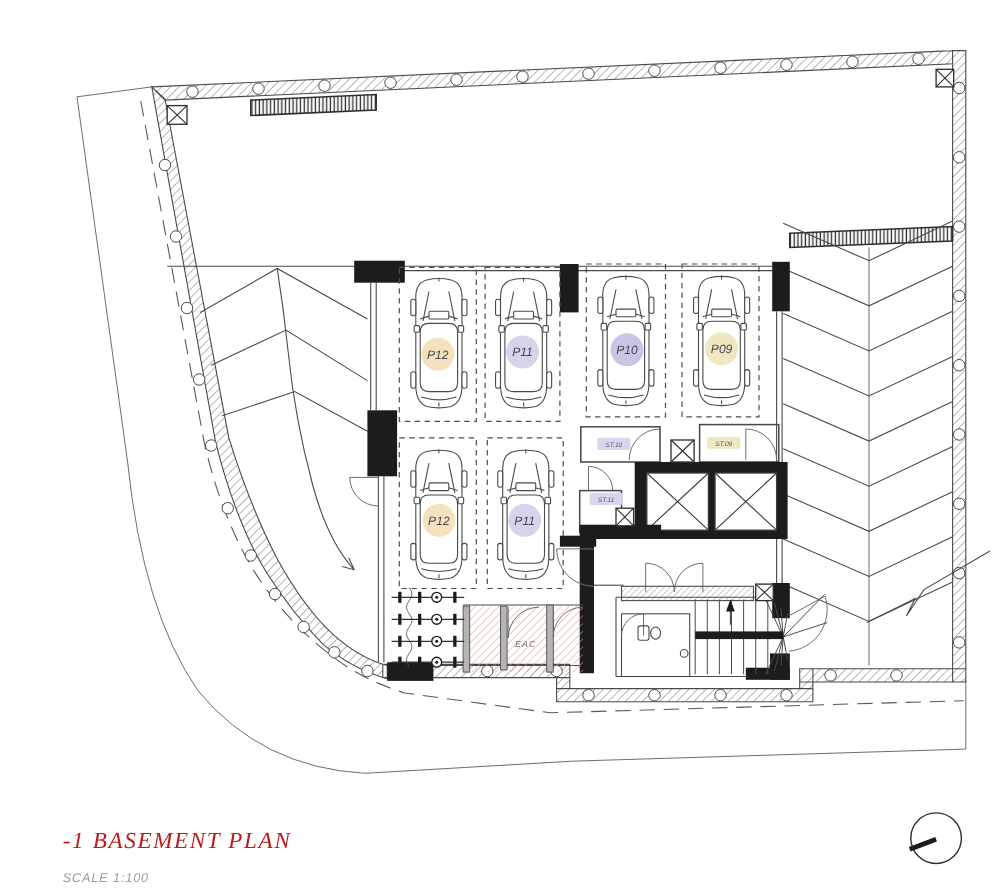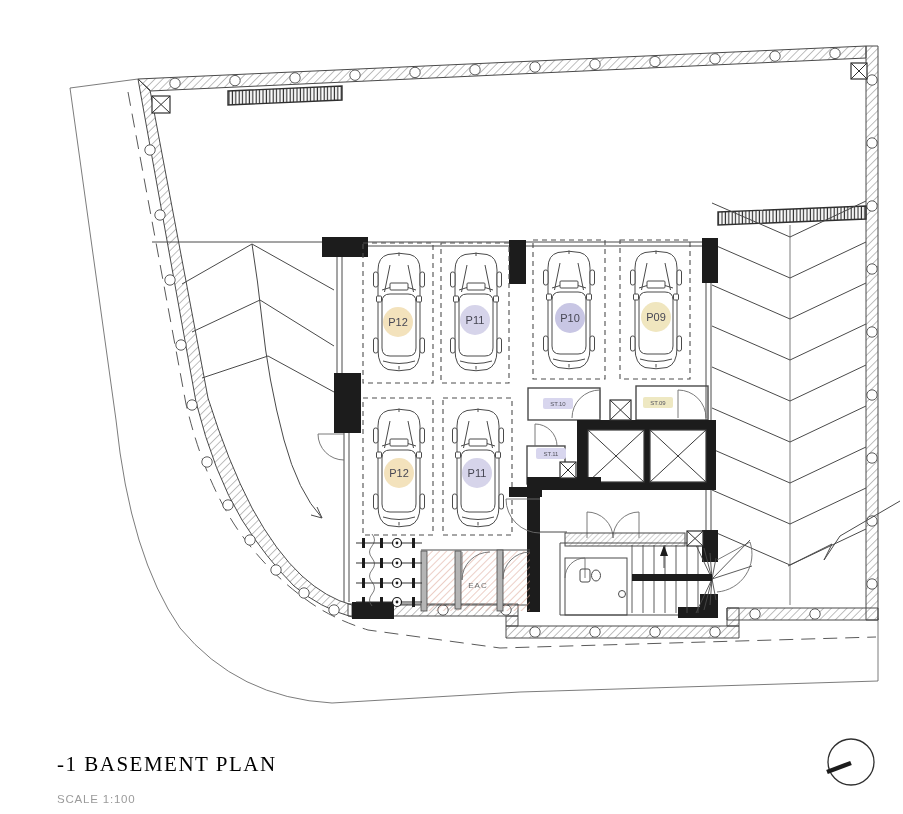--- a/index.html
+++ b/index.html
@@ -1,31 +1,31 @@
 <!DOCTYPE html>
 <html><head>
 <meta charset="utf-8">
 <style>
   html,body{margin:0;padding:0;background:#ffffff;}
   #stage{position:relative;width:902px;height:814px;background:#fff;overflow:hidden;
-         font-family:"Liberation Sans",sans-serif;}
+         font-family:"Liberation Sans",sans-serif;font-style:italic;}
   svg{position:absolute;left:0;top:0;}
   .lw{stroke:#4a4a4a;stroke-width:1;fill:none;}
   .lw2{stroke:#4a4a4a;stroke-width:1.4;fill:none;}
   .dash{stroke:#5a5a5a;stroke-width:1;fill:none;stroke-dasharray:14 8;}
   .baydash{stroke:#4f4f4f;stroke-width:1.1;fill:none;stroke-dasharray:5 4;}
   .blk{fill:#1c1c1c;stroke:none;}
   .door{stroke:#6b6b6b;stroke-width:0.9;fill:none;}
   .thin{stroke:#5a5a5a;stroke-width:0.8;fill:none;}
   .ptxt{font-family:"Liberation Sans",sans-serif;font-size:11px;fill:#474754;text-anchor:middle;}
   .sttxt{font-family:"Liberation Sans",sans-serif;font-size:6px;fill:#55555f;text-anchor:middle;}
   .eactxt{font-family:"Liberation Sans",sans-serif;font-size:8px;letter-spacing:1px;fill:#6e6e6e;text-anchor:middle;}
   #title-block{position:absolute;left:57px;top:752px;}
   #plan-title{font-family:"Liberation Serif","DejaVu Serif",serif;font-size:21px;
-              letter-spacing:1.5px;color:#000000;}
+              letter-spacing:1.5px;color:#b91c1c;}
   #plan-scale{font-family:"Liberation Sans",sans-serif;font-size:11.5px;letter-spacing:0.8px;
               color:#9b9b9b;margin-top:16px;}
 </style>
 </head>
 <body>
 
 <div id="stage">
 <svg id="plan" width="903" height="814" viewBox="0 0 903 814">
   <defs>
     <pattern id="patHatch" width="5.5" height="5.5" patternUnits="userSpaceOnUse" patternTransform="rotate(45)">

